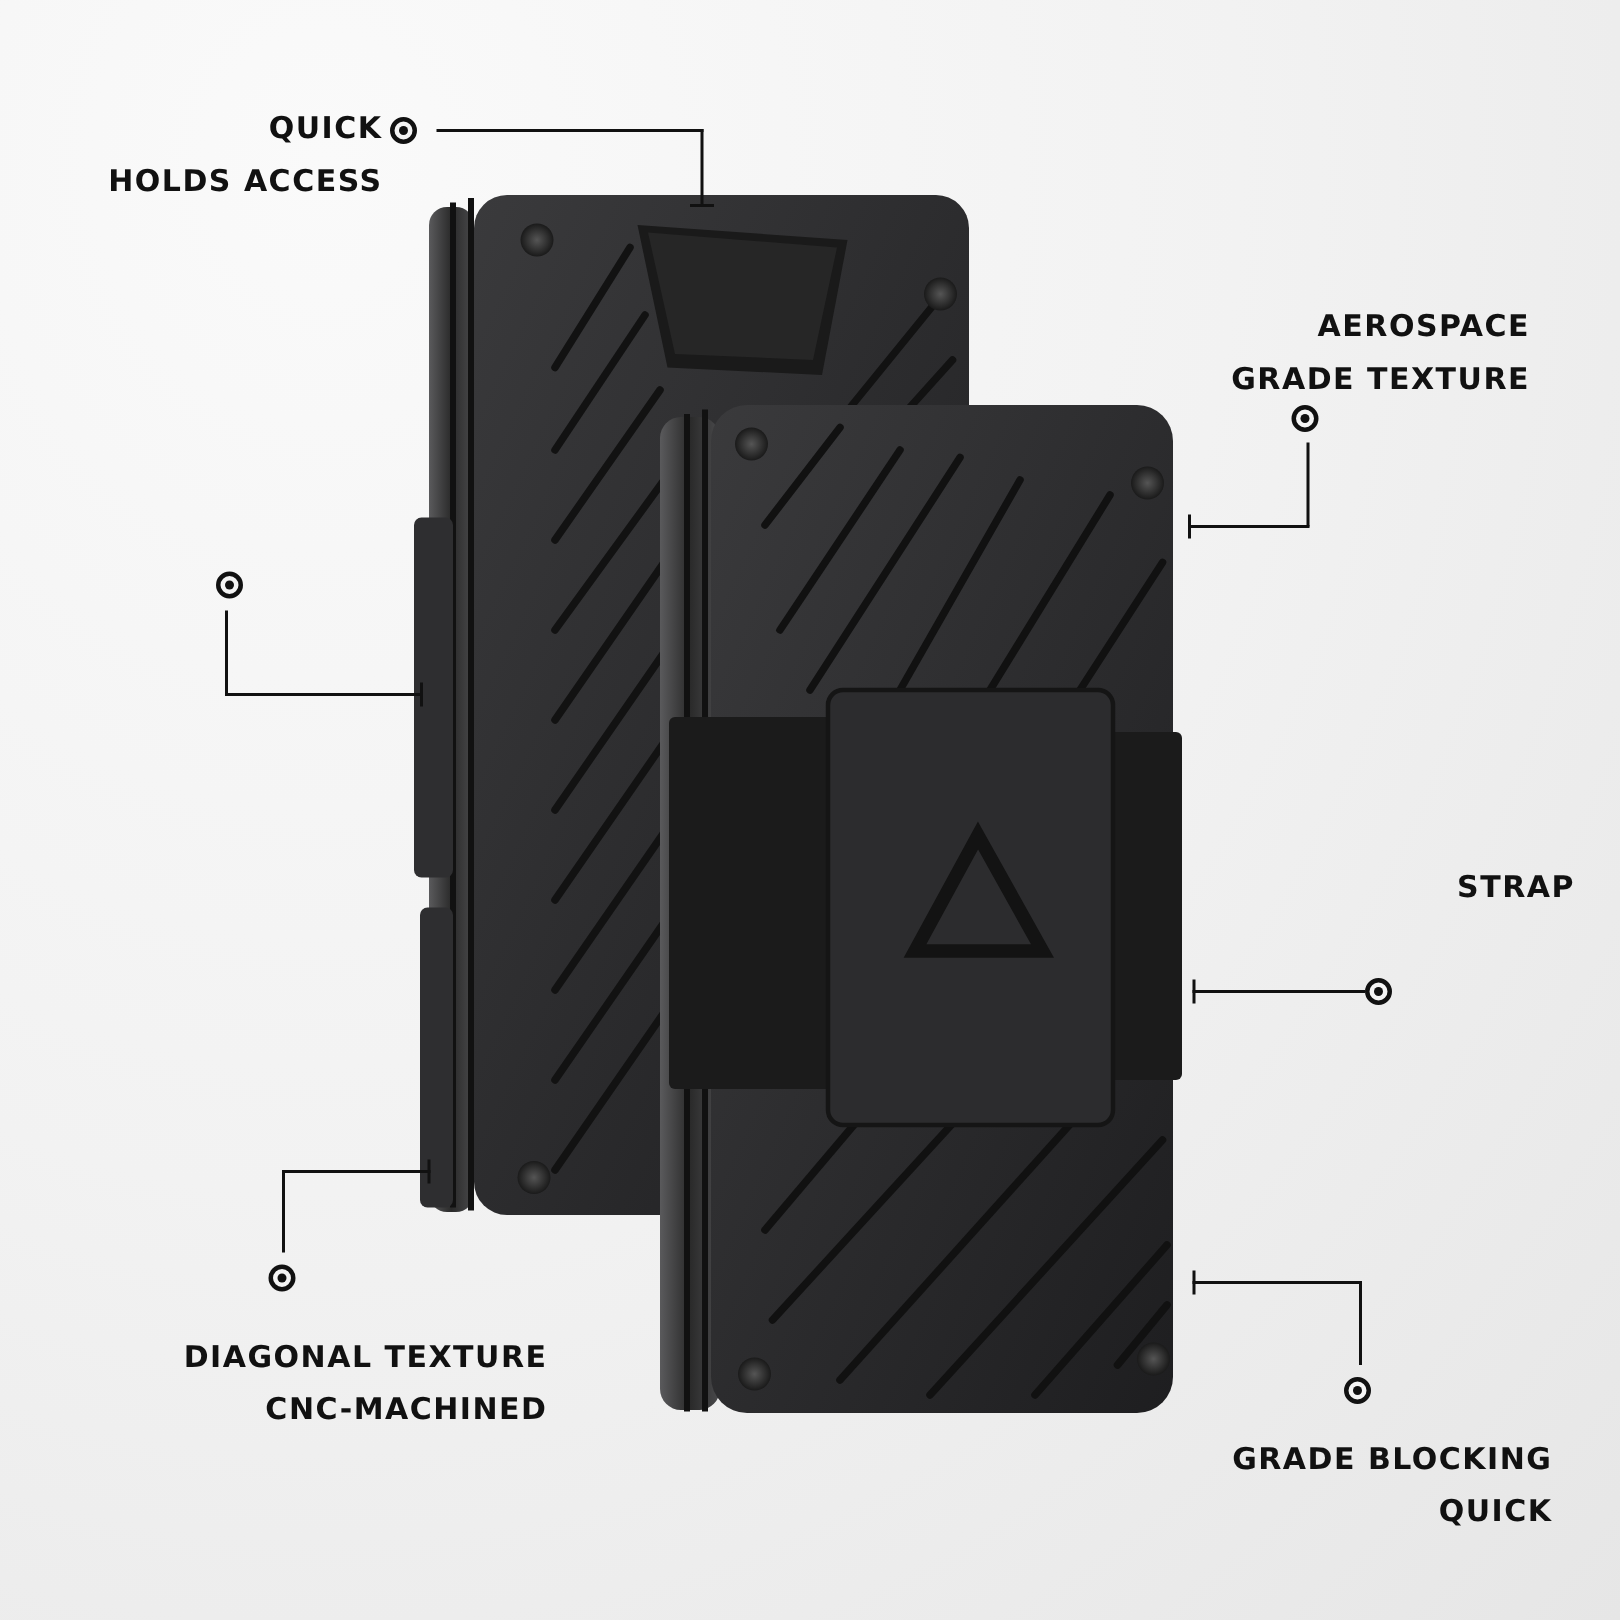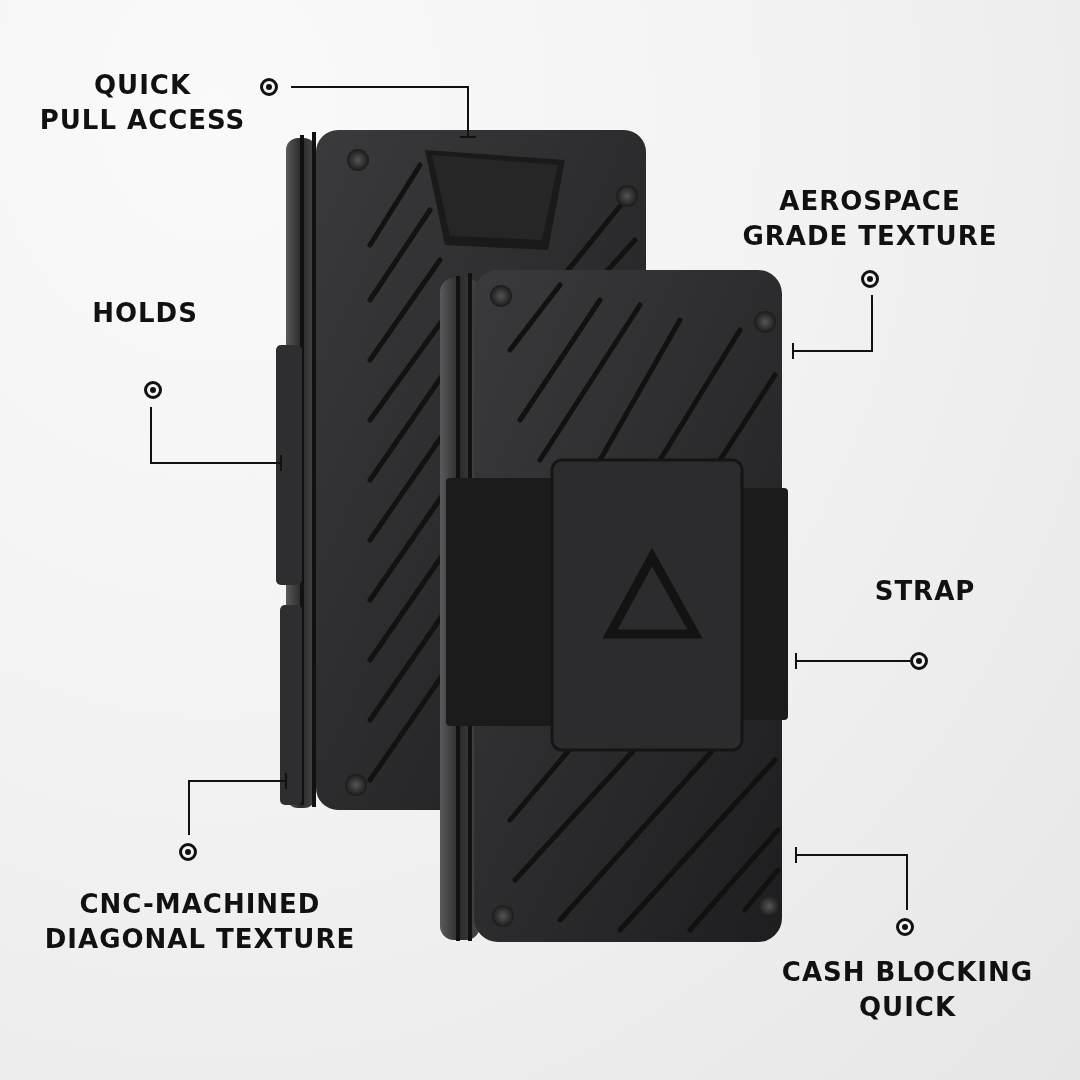--- a/index.html
+++ b/index.html
@@ -2,23 +2,23 @@
 <html><head>
   <meta charset="utf-8">
   <style>
     html, body { margin: 0; padding: 0; }
     body {
       width: 1080px; height: 1080px; overflow: hidden; position: relative;
       background: radial-gradient(ellipse at 20% 10%, #fafafa 0%, #f2f2f2 50%, #e6e6e6 100%);
       font-family: "DejaVu Sans", sans-serif;
     }
     .label {
-      position: absolute; text-align: center; color: #111;
+      position: absolute; text-align: right; color: #111;
       font-family: "DejaVu Sans", sans-serif; font-weight: bold;
-      font-size: 26px; line-height: 35px; letter-spacing: 1px;
+      font-size: 20px; line-height: 35px; letter-spacing: 1px;
       white-space: nowrap;
     }
     .label span { display: block; }
     .dot {
       position: absolute; width: 18px; height: 18px; box-sizing: border-box;
       border: 3px solid #111; border-radius: 50%; background: #f4f4f4;
     }
     .dot::after {
       content: ""; position: absolute; left: 3px; top: 3px;
       width: 6px; height: 6px; border-radius: 50%; background: #111;
@@ -108,60 +108,59 @@
     <rect x="728" y="488" width="60" height="232" rx="4" fill="#1b1b1b"></rect>
 
     <rect x="552" y="460" width="190" height="290" rx="10" fill="#2c2c2e" stroke="#151515" stroke-width="3"></rect>
 
     <path d="M652 557 L695 634 L610 634 Z" fill="none" stroke="#131313" stroke-width="9" stroke-linejoin="miter"></path>
   </g>
 </svg>
 
 <div class="label" style="left:30px; top:68px; width:225px;">
   <span>QUICK</span>
-  <span>PULL ACCESS</span>
+  <span>HOLDS ACCESS</span>
 </div>
 <div class="dot" style="left:260px; top:78px;"></div>
 <div class="ln" style="left:291px; top:86px; width:178px; height:2px;"></div>
 <div class="ln" style="left:467px; top:86px; width:2px; height:52px;"></div>
 <div class="ln" style="left:460px; top:136px; width:16px; height:2px;"></div>
 
 <div class="label" style="left:40px; top:296px; width:210px;">
-  <span>HOLDS</span>
 </div>
 <div class="dot" style="left:144px; top:381px;"></div>
 <div class="ln" style="left:150px; top:407px; width:2px; height:56px;"></div>
 <div class="ln" style="left:150px; top:462px; width:130px; height:2px;"></div>
 <div class="ln" style="left:280px; top:455px; width:2px; height:16px;"></div>
 
-<div class="label" style="left:720px; top:184px; width:300px;">
+<div class="label" style="left:720px; top:200px; width:300px;">
   <span>AEROSPACE</span>
   <span>GRADE TEXTURE</span>
 </div>
 <div class="dot" style="left:861px; top:270px;"></div>
 <div class="ln" style="left:871px; top:295px; width:2px; height:56px;"></div>
 <div class="ln" style="left:792px; top:350px; width:81px; height:2px;"></div>
 <div class="ln" style="left:792px; top:343px; width:2px; height:16px;"></div>
 
 <div class="label" style="left:800px; top:574px; width:250px;">
   <span>STRAP</span>
 </div>
 <div class="ln" style="left:795px; top:653px; width:2px; height:16px;"></div>
 <div class="ln" style="left:795px; top:660px; width:115px; height:2px;"></div>
 <div class="dot" style="left:910px; top:652px;"></div>
 
 <div class="ln" style="left:285px; top:773px; width:2px; height:16px;"></div>
 <div class="ln" style="left:188px; top:780px; width:99px; height:2px;"></div>
 <div class="ln" style="left:188px; top:780px; width:2px; height:55px;"></div>
 <div class="dot" style="left:179px; top:843px;"></div>
 <div class="label" style="left:35px; top:887px; width:330px;">
+  <span>DIAGONAL TEXTURE</span>
   <span>CNC-MACHINED</span>
-  <span>DIAGONAL TEXTURE</span>
 </div>
 
 <div class="ln" style="left:795px; top:847px; width:2px; height:16px;"></div>
 <div class="ln" style="left:795px; top:854px; width:113px; height:2px;"></div>
 <div class="ln" style="left:906px; top:854px; width:2px; height:56px;"></div>
 <div class="dot" style="left:896px; top:918px;"></div>
 <div class="label" style="left:780px; top:955px; width:255px;">
-  <span>CASH BLOCKING</span>
+  <span>GRADE BLOCKING</span>
   <span>QUICK</span>
 </div>
 
 </body></html>

